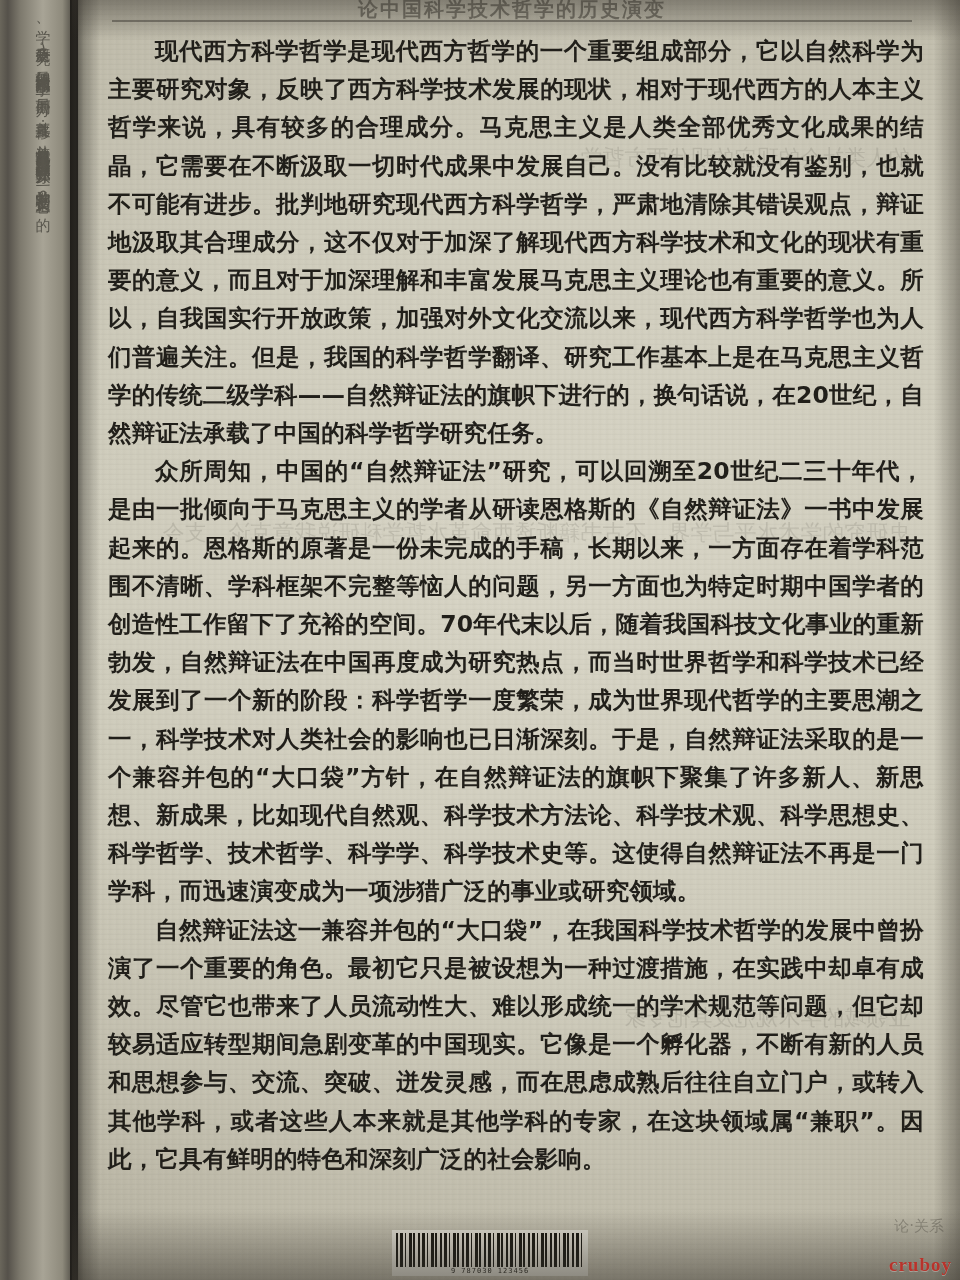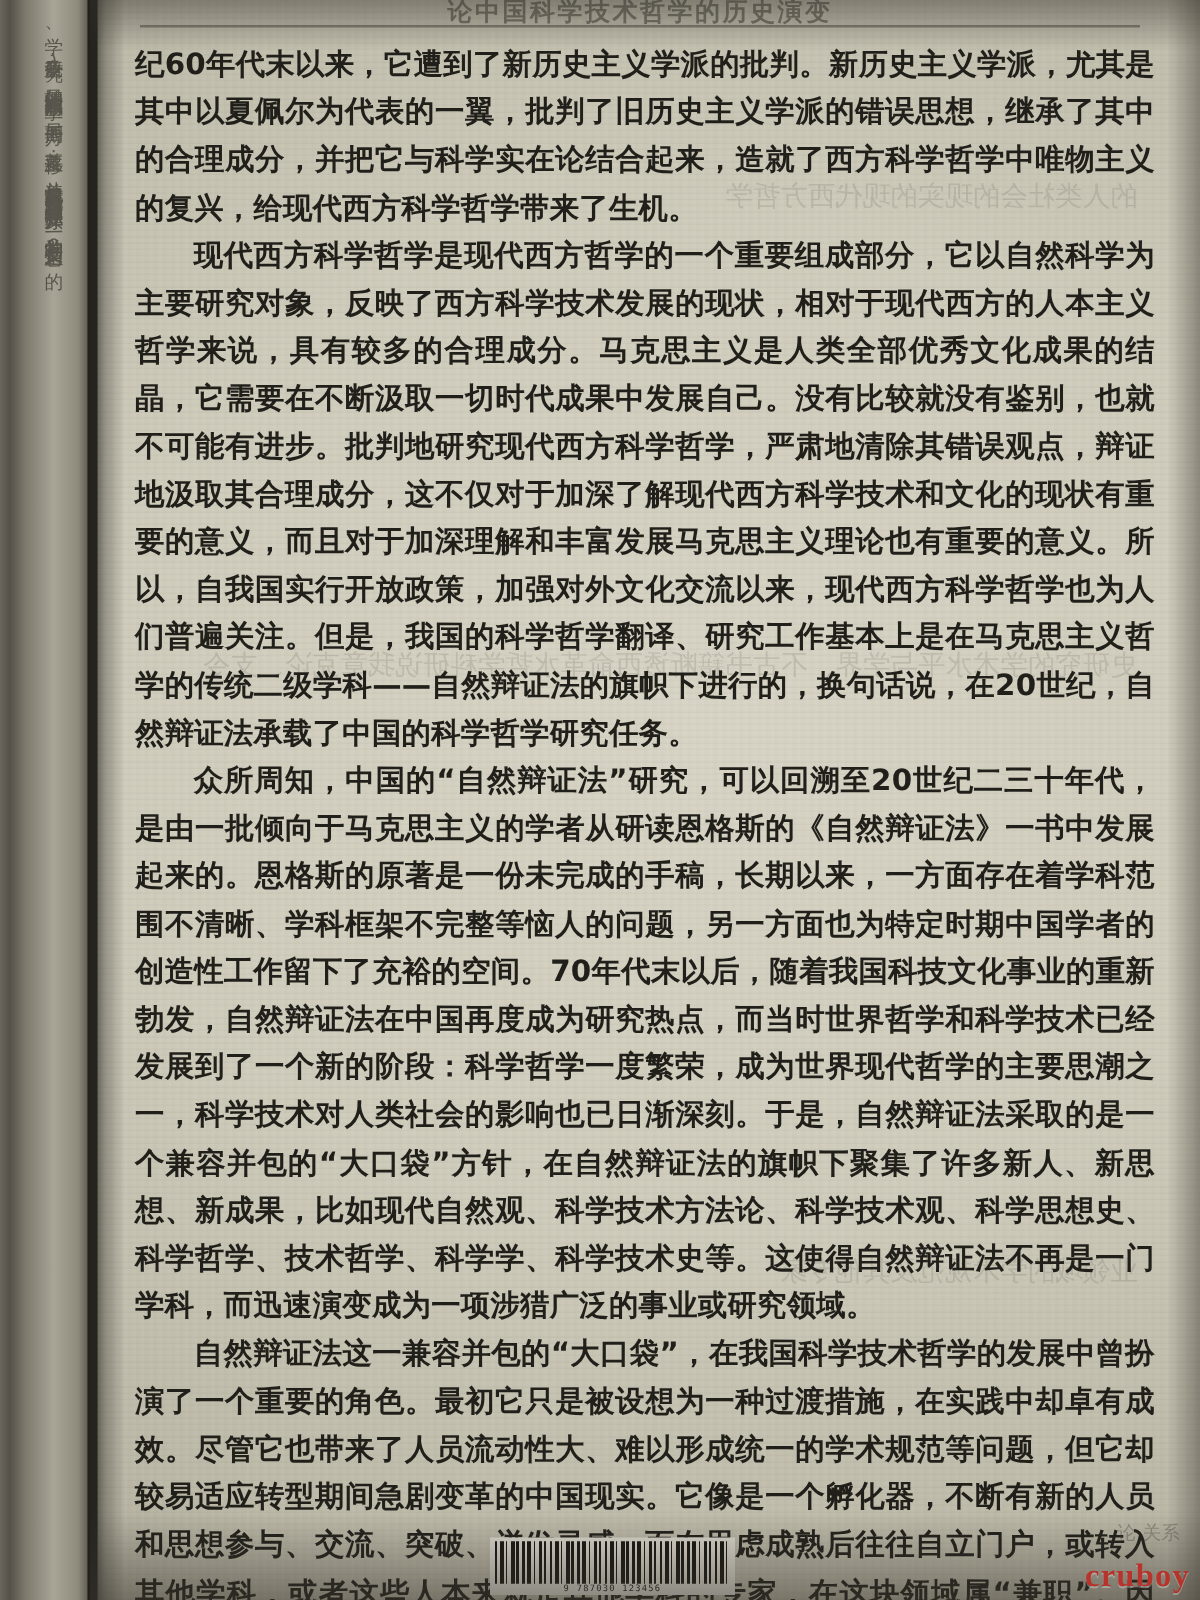--- a/index.html
+++ b/index.html
@@ -178,21 +178,21 @@
     color: #1b1a14;
     text-align: center;
     letter-spacing: 1px;
     line-height: 9px;
   }
   .watermark {
     position: absolute;
     right: 8px;
     bottom: 4px;
     font-family: "Liberation Serif", serif;
-    font-size: 26px;
+    font-size: 19px;
     font-weight: bold;
     color: #b8332b;
     letter-spacing: 1px;
     text-shadow: 0 1px 0 rgba(255,255,255,0.3);
   }
   .corner-note {
     position: absolute;
     right: 16px;
     bottom: 44px;
     font-size: 15px;
@@ -209,21 +209,20 @@
   <div class="paper-grain"></div>
 
   <div class="showthrough" id="st1">的人类社会的现实的现代西方哲学</div>
   <div class="showthrough" id="st2">史研究的学术水平与学界、不古书籍断透西俞革水哲学科研说我章克论、支令</div>
   <div class="showthrough" id="st3">业领域的学术规范及其他专家</div>
 
   <div class="running-head">论中国科学技术哲学的历史演变</div>
   <div class="head-rule"></div>
 
   <div class="text-block">
-    <p class="para noindent">纪60年代末以来，它遭到了新历史主义学派的批判。新历史主义学派，尤其是其中以夏佩尔为代表的一翼，批判了旧历史主义学派的错误思想，继承了其中的合理成分，并把它与科学实在论结合起来，造就了西方科学哲学中唯物主义的复兴，给现代西方科学哲学带来了生机。</p>
     <p class="para">现代西方科学哲学是现代西方哲学的一个重要组成部分，它以自然科学为主要研究对象，反映了西方科学技术发展的现状，相对于现代西方的人本主义哲学来说，具有较多的合理成分。马克思主义是人类全部优秀文化成果的结晶，它需要在不断汲取一切时代成果中发展自己。没有比较就没有鉴别，也就不可能有进步。批判地研究现代西方科学哲学，严肃地清除其错误观点，辩证地汲取其合理成分，这不仅对于加深了解现代西方科学技术和文化的现状有重要的意义，而且对于加深理解和丰富发展马克思主义理论也有重要的意义。所以，自我国实行开放政策，加强对外文化交流以来，现代西方科学哲学也为人们普遍关注。但是，我国的科学哲学翻译、研究工作基本上是在马克思主义哲学的传统二级学科——自然辩证法的旗帜下进行的，换句话说，在20世纪，自然辩证法承载了中国的科学哲学研究任务。</p>
     <p class="para">众所周知，中国的“自然辩证法”研究，可以回溯至20世纪二三十年代，是由一批倾向于马克思主义的学者从研读恩格斯的《自然辩证法》一书中发展起来的。恩格斯的原著是一份未完成的手稿，长期以来，一方面存在着学科范围不清晰、学科框架不完整等恼人的问题，另一方面也为特定时期中国学者的创造性工作留下了充裕的空间。70年代末以后，随着我国科技文化事业的重新勃发，自然辩证法在中国再度成为研究热点，而当时世界哲学和科学技术已经发展到了一个新的阶段：科学哲学一度繁荣，成为世界现代哲学的主要思潮之一，科学技术对人类社会的影响也已日渐深刻。于是，自然辩证法采取的是一个兼容并包的“大口袋”方针，在自然辩证法的旗帜下聚集了许多新人、新思想、新成果，比如现代自然观、科学技术方法论、科学技术观、科学思想史、科学哲学、技术哲学、科学学、科学技术史等。这使得自然辩证法不再是一门学科，而迅速演变成为一项涉猎广泛的事业或研究领域。</p>
     <p class="para">自然辩证法这一兼容并包的“大口袋”，在我国科学技术哲学的发展中曾扮演了一个重要的角色。最初它只是被设想为一种过渡措施，在实践中却卓有成效。尽管它也带来了人员流动性大、难以形成统一的学术规范等问题，但它却较易适应转型期间急剧变革的中国现实。它像是一个孵化器，不断有新的人员和思想参与、交流、突破、迸发灵感，而在思虑成熟后往往自立门户，或转入其他学科，或者这些人本来就是其他学科的专家，在这块领域属“兼职”。因此，它具有鲜明的特色和深刻广泛的社会影响。</p>
   </div>
 
   <div class="corner-note">论·关系</div>
 
   <div class="barcode-wrap">
     <div class="barcode"></div>
     <div class="barcode-num">9 787030 123456</div>

